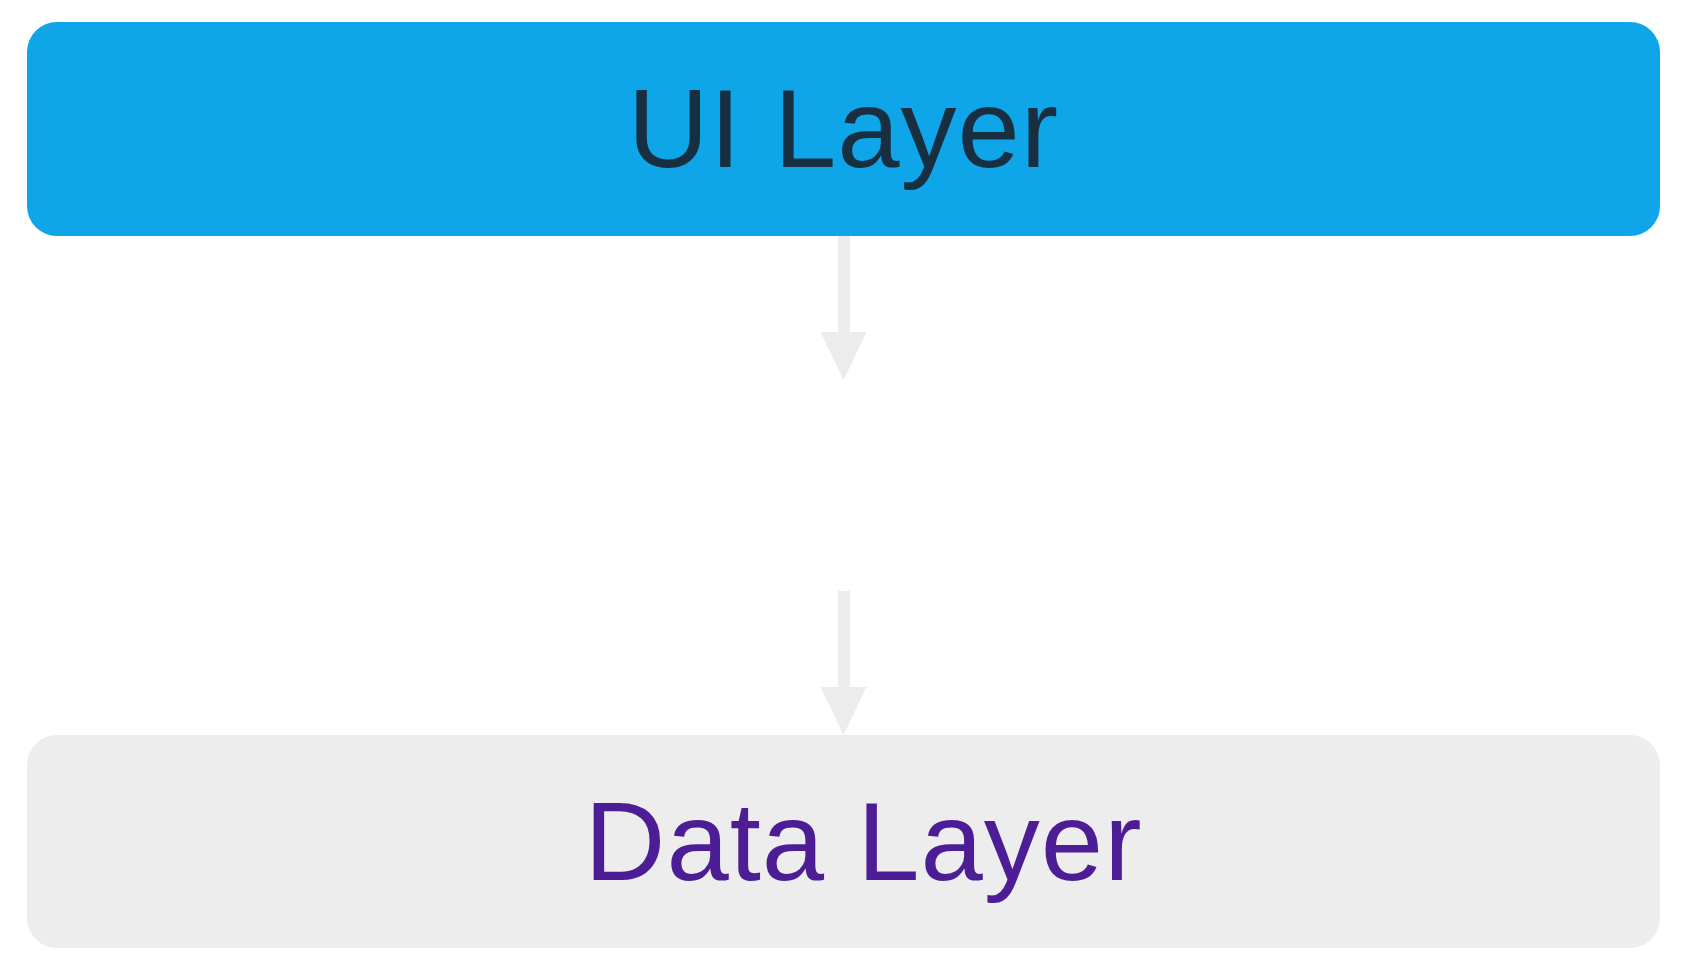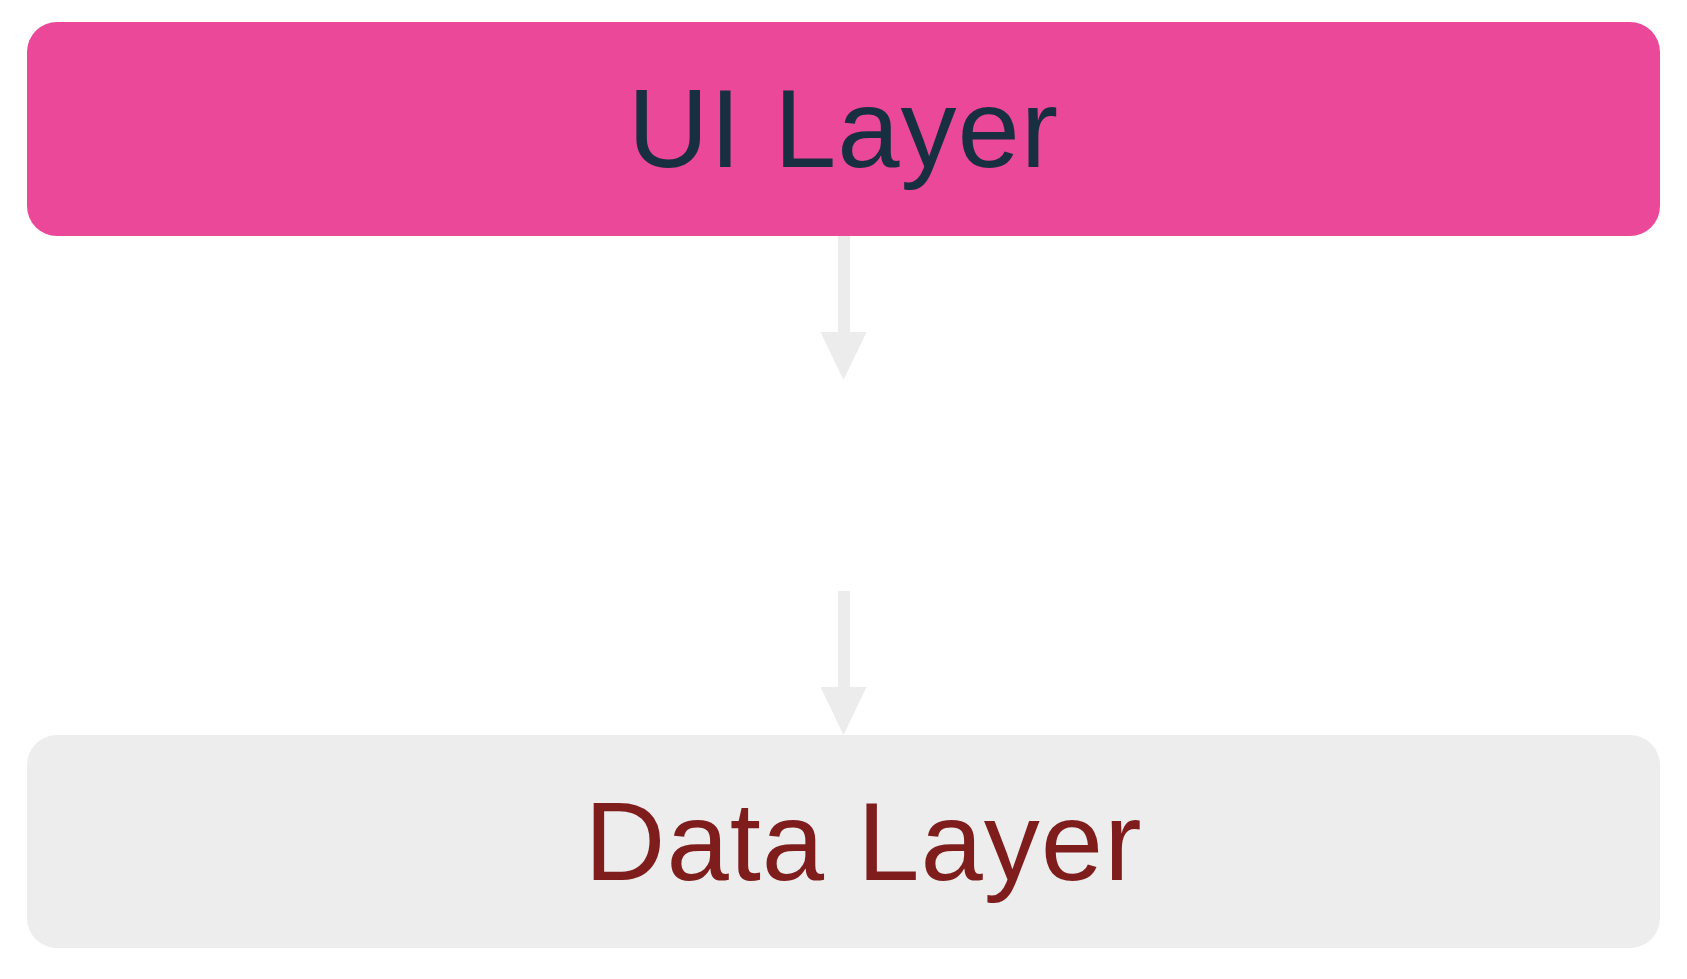--- a/index.html
+++ b/index.html
@@ -55,32 +55,32 @@
     width: 46px;
     height: 48px;
     clip-path: polygon(0 0, 100% 0, 50% 100%);
   }
 </style>
 </head>
 <body>
 
 <div class="canvas">
 
-  <div class="layer-box box-ui" style="background-color: #ec4899;">
+  <div class="layer-box box-ui" style="background-color: #0ea5e9;">
     <span class="layer-label" style="color: rgb(23, 47, 64);">UI Layer</span>
   </div>
 
   <div class="arrow arrow-1">
     <div class="arrow-shaft" style="background-color: rgb(236, 236, 236);"></div>
     <div class="arrow-head" style="background-color: rgb(236, 236, 236);"></div>
   </div>
 
 
   <div class="arrow arrow-2">
     <div class="arrow-shaft" style="background-color: rgb(236, 236, 236);"></div>
     <div class="arrow-head" style="background-color: rgb(236, 236, 236);"></div>
   </div>
 
   <div class="layer-box box-data" style="background-color: rgb(237, 237, 237);">
-    <span class="layer-label" style="color: #7f1d1d; margin-left: 40px;">Data Layer</span>
+    <span class="layer-label" style="color: #4c1d95; margin-left: 40px;">Data Layer</span>
   </div>
 
 </div>
 
 </body></html>

